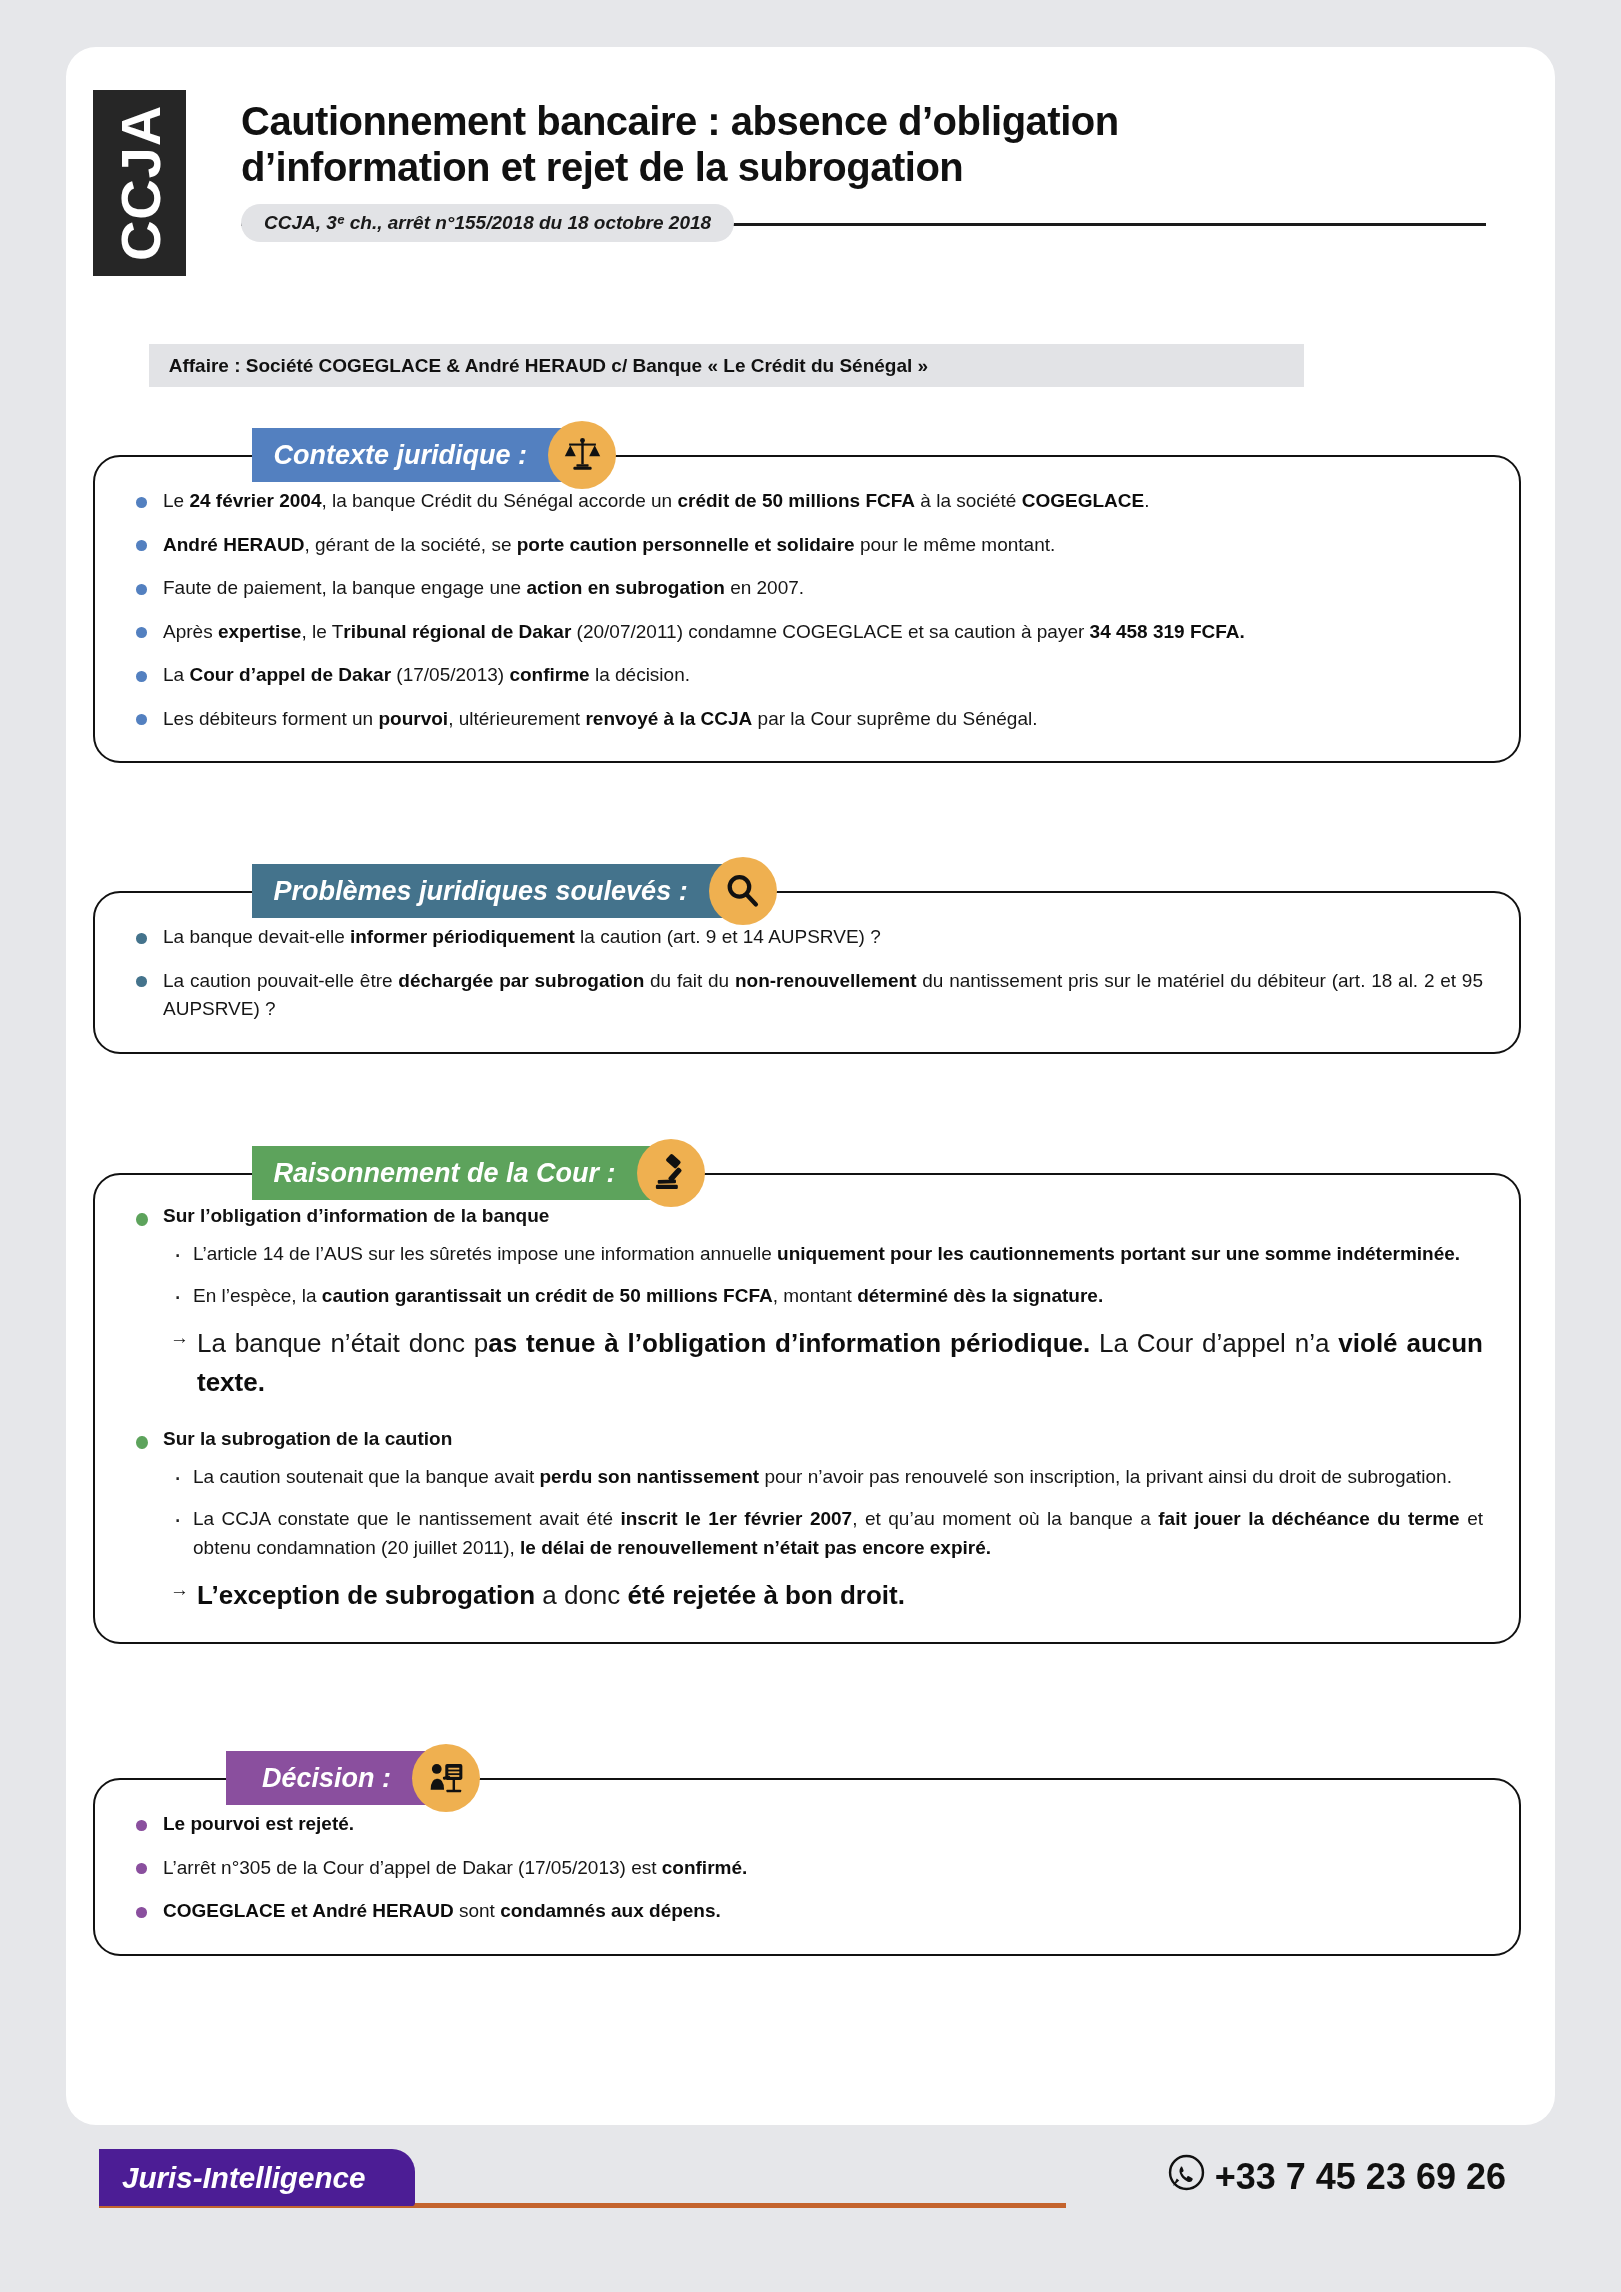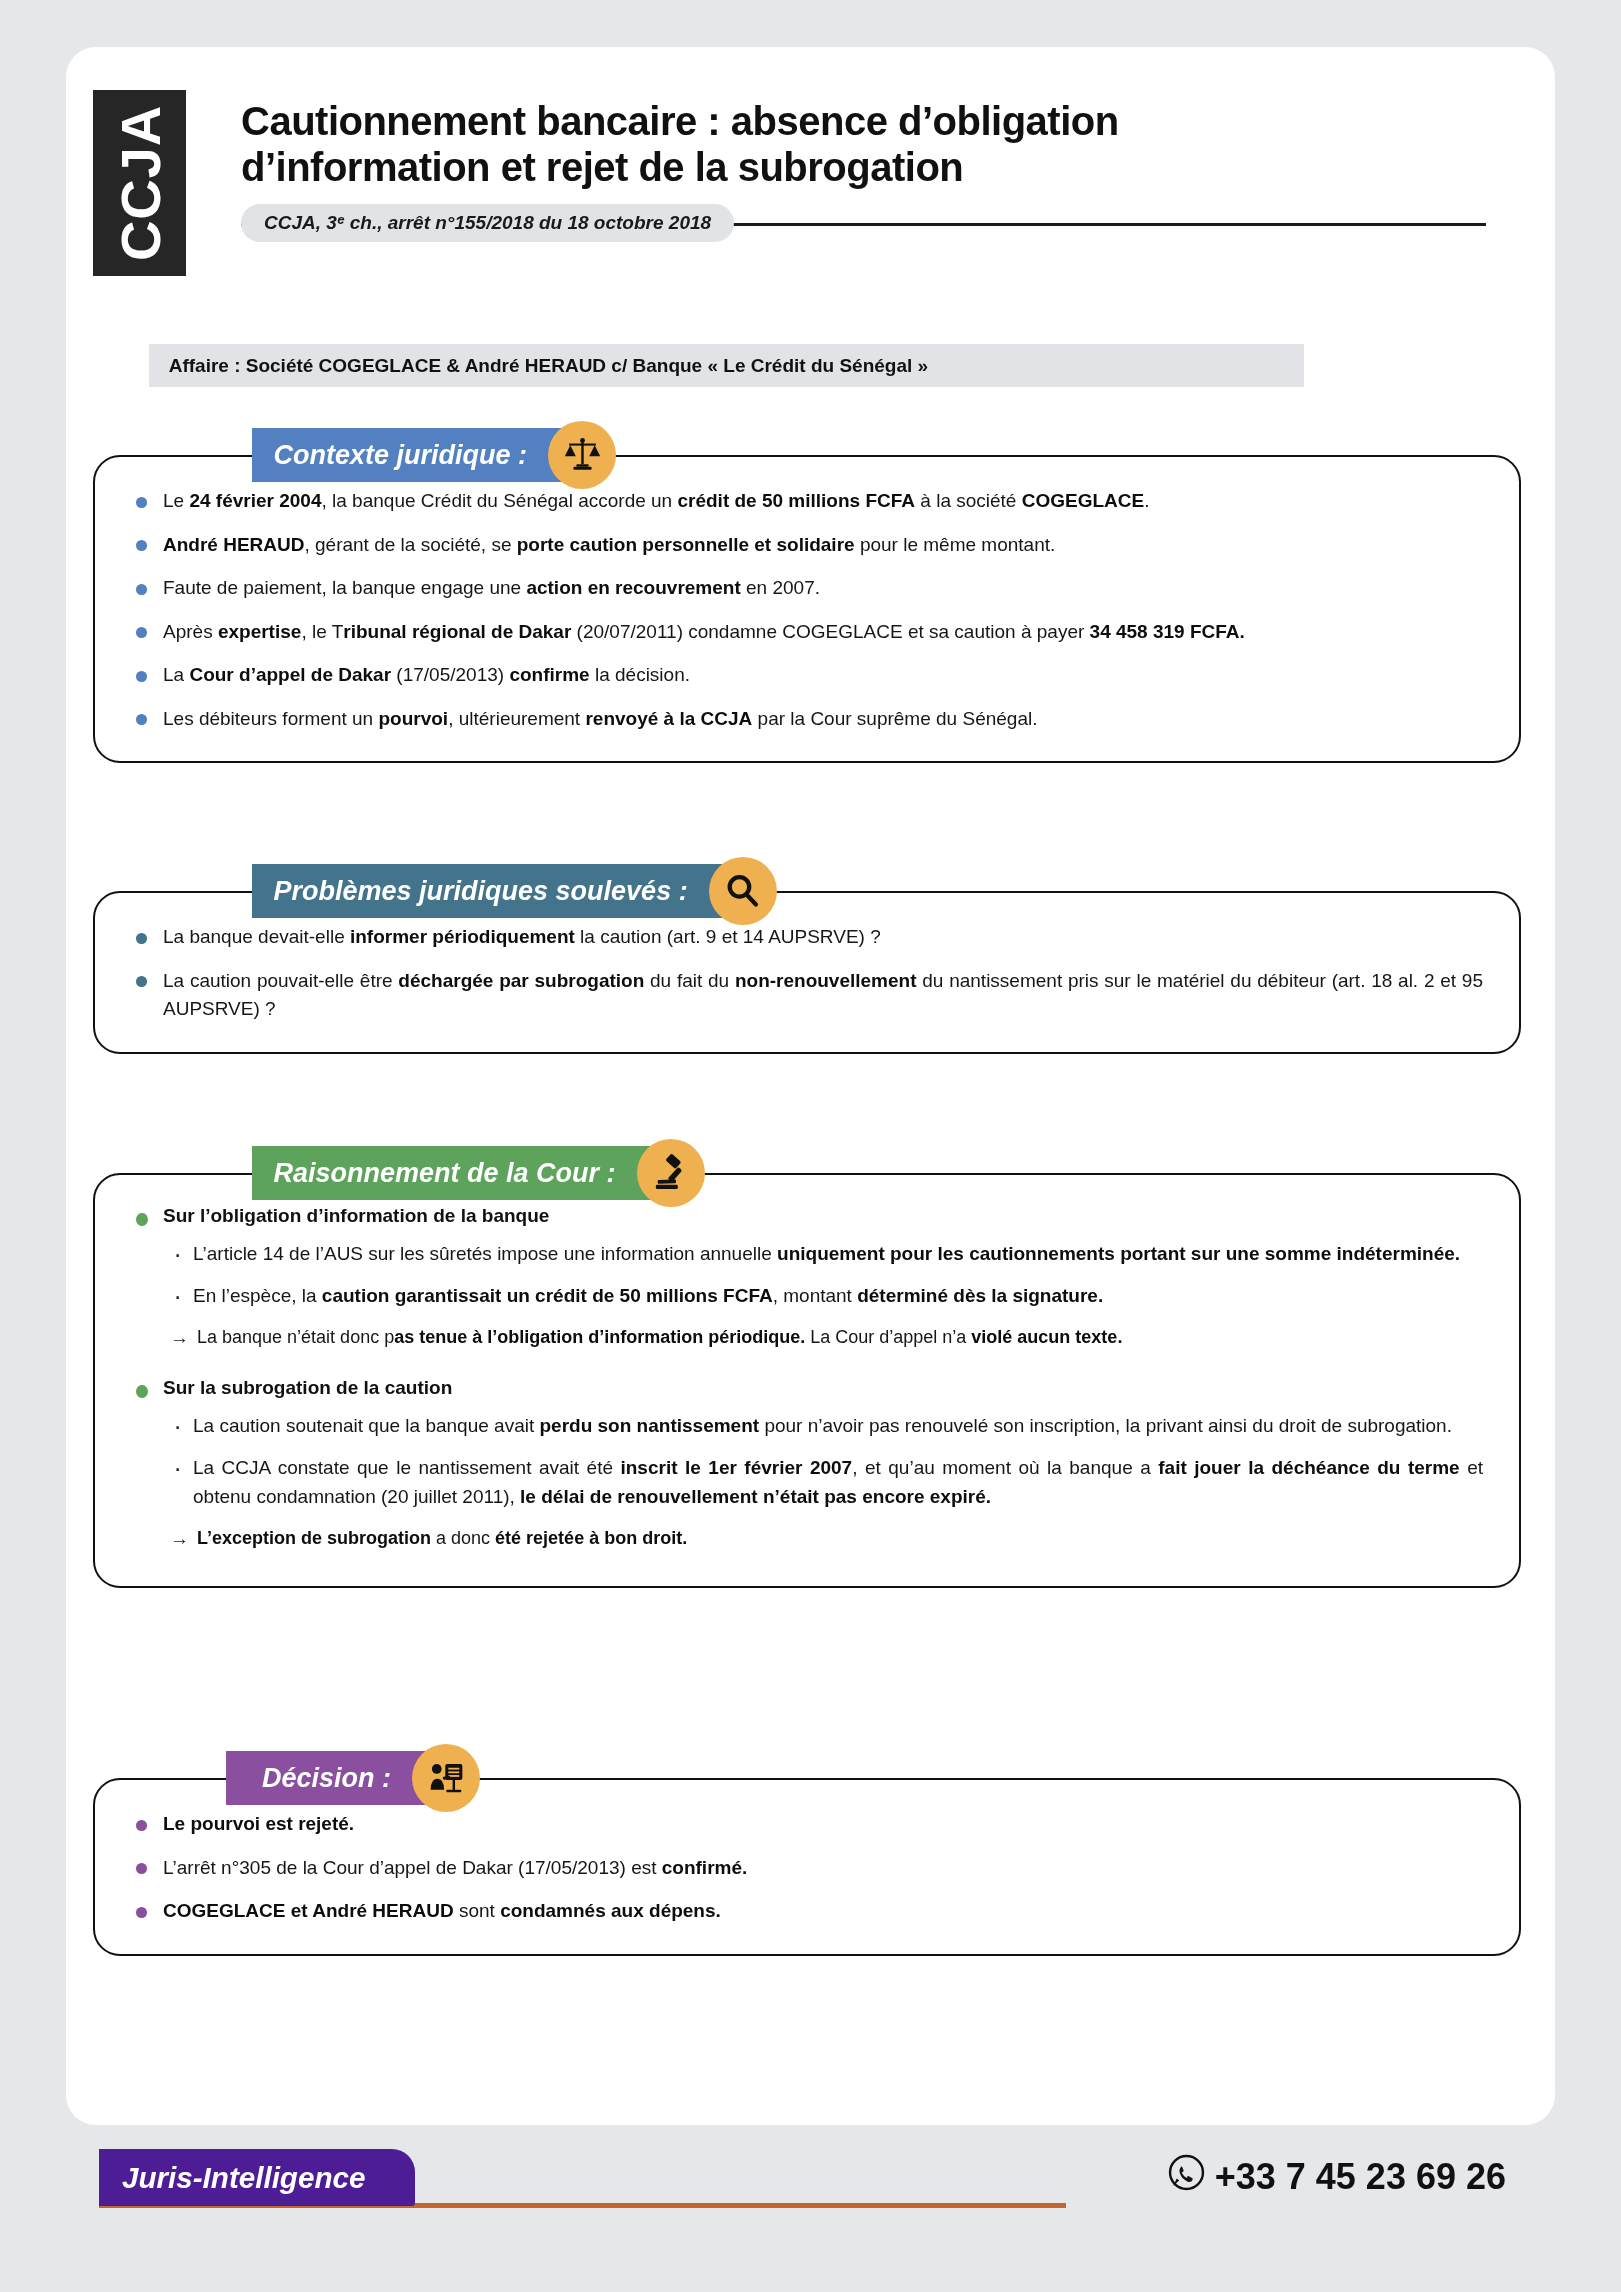--- a/index.html
+++ b/index.html
@@ -213,21 +213,21 @@
     position: absolute;
     left: 3.6px;
     top: -4.5px;
     font-size: 25px;
     color: #222222;
   }
   .arrow-line {
     position: relative;
     margin-left: 39px;
     padding-left: 27px;
-    font-size: 18px;
+    font-size: 26px;
     line-height: 1.5;
     color: #161616;
     text-align: justify;
   }
   .arrow-line::before {
     content: "\2192";
     position: absolute;
     left: 0;
     top: 0;
     font-size: 19px;
@@ -304,21 +304,21 @@
   </div>
 
   <div class="affaire-bar">Affaire : Société COGEGLACE &amp; André HERAUD c/ Banque « Le Crédit du Sénégal »</div>
 
   <div class="section" id="sec-contexte" style="top:428px;">
     <div class="card" style="min-height: 308px;">
       <div class="card-body">
         <ul class="bul" id="contexte-list" style="--dot:#5380C0;">
             <li>Le <b>24 février 2004</b>, la banque Crédit du Sénégal accorde un <b>crédit de 50 millions FCFA</b> à la société <b>COGEGLACE</b>.</li>
             <li><b>André HERAUD</b>, gérant de la société, se <b>porte caution personnelle et solidaire</b> pour le même montant.</li>
-            <li>Faute de paiement, la banque engage une <b>action en recouvrement</b> en 2007.</li>
+            <li>Faute de paiement, la banque engage une <b>action en subrogation</b> en 2007.</li>
             <li>Après <b>expertise</b>, le T<b>ribunal régional de Dakar</b> (20/07/2011) condamne COGEGLACE et sa caution à payer <b>34 458 319 FCFA.</b></li>
             <li>La <b>Cour d’appel de Dakar</b> (17/05/2013) <b>confirme</b> la décision.</li>
             <li>Les débiteurs forment un <b>pourvoi</b>, ultérieurement <b>renvoyé à la CCJA</b> par la Cour suprême du Sénégal.</li>
           </ul>
       </div>
     </div>
     <div class="banner" style="left:159px;background:#5380C0;">
       <span>Contexte juridique :</span>
       <span class="icon-badge">
         <svg viewBox="0 0 64 64" aria-hidden="true">

